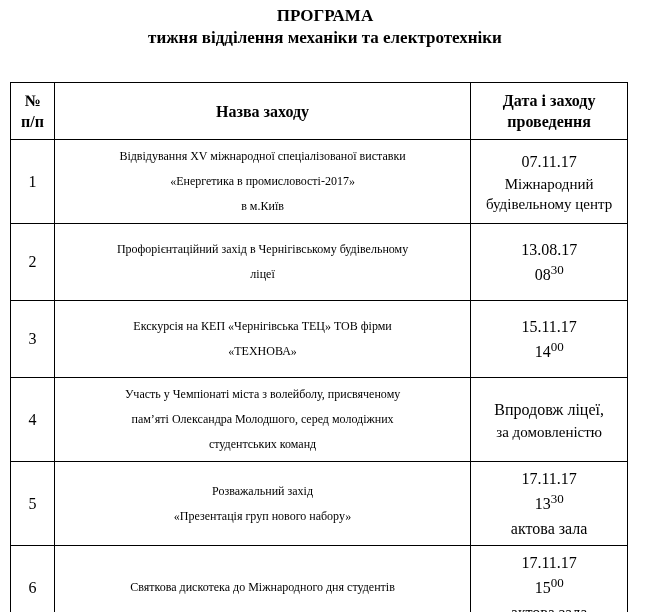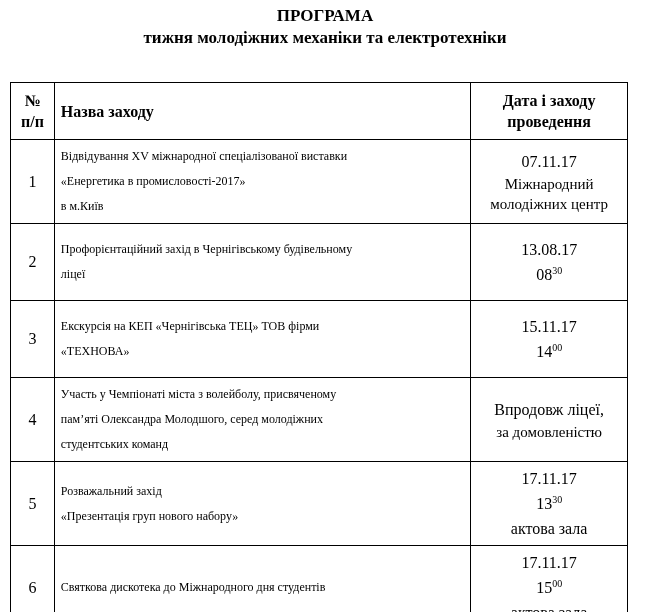--- a/index.html
+++ b/index.html
@@ -35,40 +35,40 @@
   table.program th,
   table.program td {
     border: 1.5px solid #000000;
     vertical-align: middle;
     padding: 4px 6px;
     box-sizing: border-box;
   }
   tr.header-row { height: 57px; }
   tr.data-row  { height: 77px; }
   .col-num   { width: 40px;  text-align: center; font-size: 16px; }
-  .col-event { width: 380px; text-align: left; padding-left: 8px; }
+  .col-event { width: 380px; text-align: center; padding-left: 8px; }
   .col-date  { width: 143px; text-align: center; }
   th { font-weight: bold; font-size: 16px; line-height: 21px; text-align: center; }
   .event-line { font-size: 12px; line-height: 25px; }
   .date-line  { font-size: 16px; line-height: 25px; }
   .date-line.small { font-size: 15px; line-height: 20px; }
   .date-line sup {
-    font-size: 10px;
+    font-size: 13px;
     vertical-align: super;
     line-height: 0;
   }
 </style>
 </head>
 <body>
 
 <div class="page">
 
   <div class="title">
     <div>ПРОГРАМА</div>
-    <div>тижня молодіжних механіки та електротехніки</div>
+    <div>тижня відділення механіки та електротехніки</div>
   </div>
 
   <table class="program">
     <thead>
       <tr class="header-row">
         <th class="col-num">
           <div>№</div>
           <div>п/п</div>
         </th>
         <th class="col-event">
@@ -84,21 +84,21 @@
         <tr class="data-row">
           <td class="col-num">1</td>
           <td class="col-event">
             <div class="event-line">Відвідування XV міжнародної спеціалізованої виставки</div>
             <div class="event-line">«Енергетика в промисловості-2017»</div>
             <div class="event-line">в м.Київ</div>
           </td>
           <td class="col-date">
             <div class="date-line"><span>07.11.17</span></div>
             <div class="date-line small"><span>Міжнародний</span></div>
-            <div class="date-line small"><span>молодіжних центр</span></div>
+            <div class="date-line small"><span>будівельному центр</span></div>
           </td>
         </tr>
         <tr class="data-row">
           <td class="col-num">2</td>
           <td class="col-event">
             <div class="event-line">Профорієнтаційний захід в Чернігівському будівельному</div>
             <div class="event-line">ліцеї</div>
           </td>
           <td class="col-date">
             <div class="date-line"><span>13.08.17</span></div>

